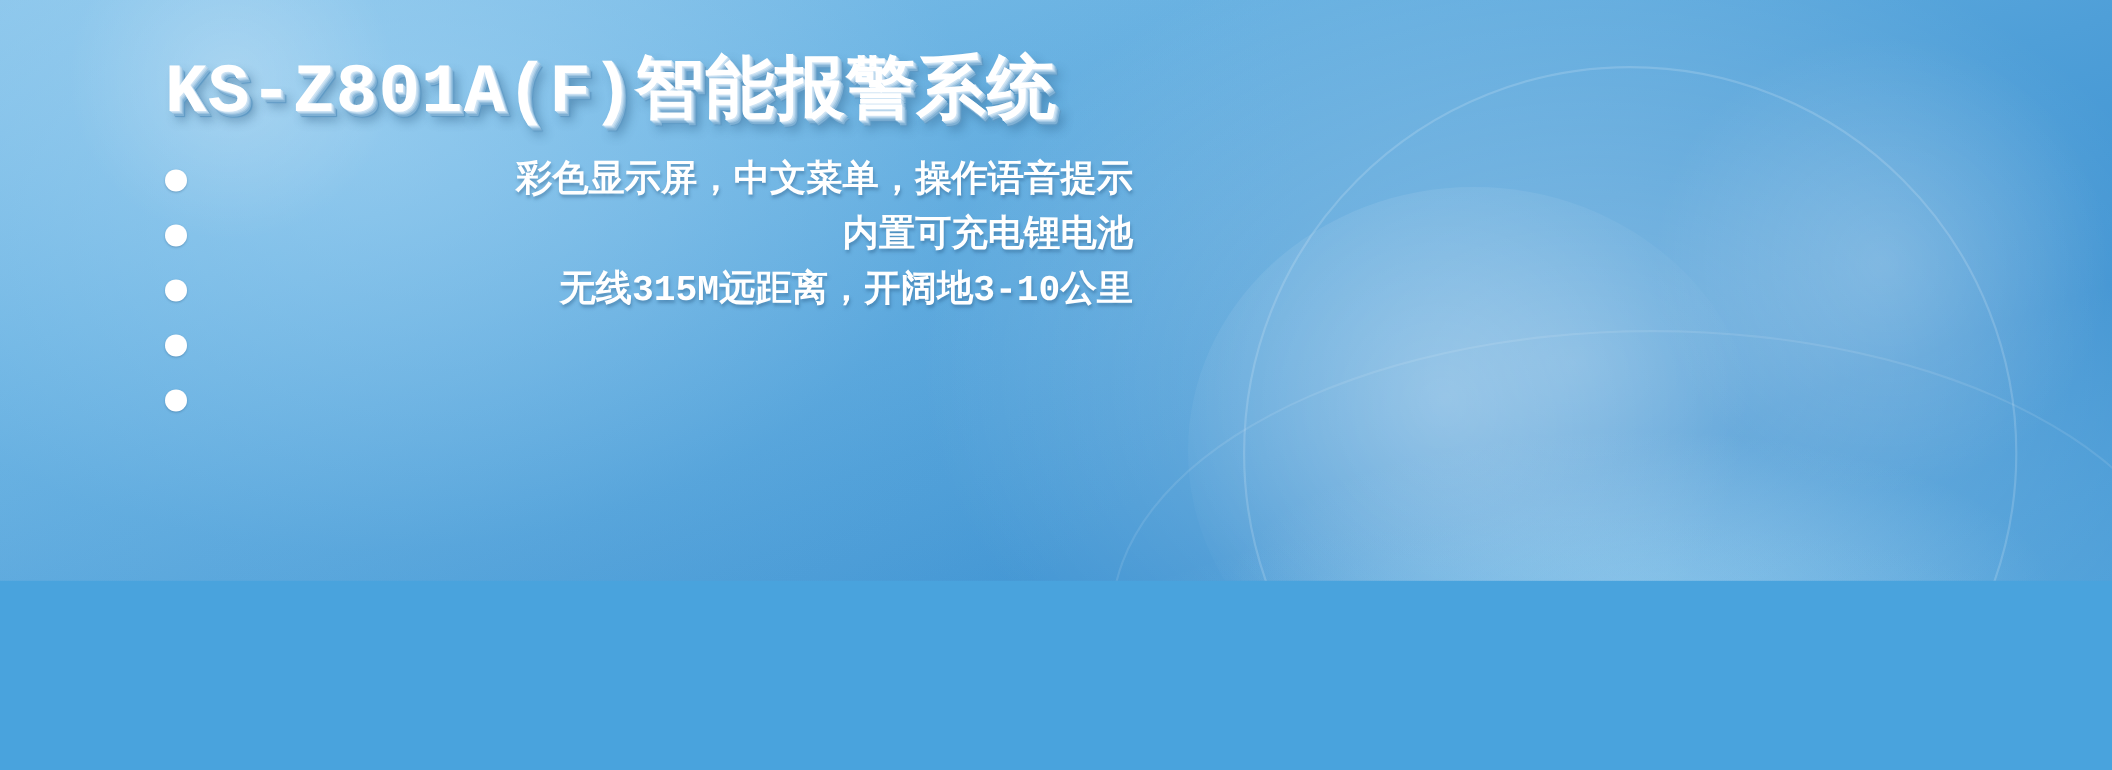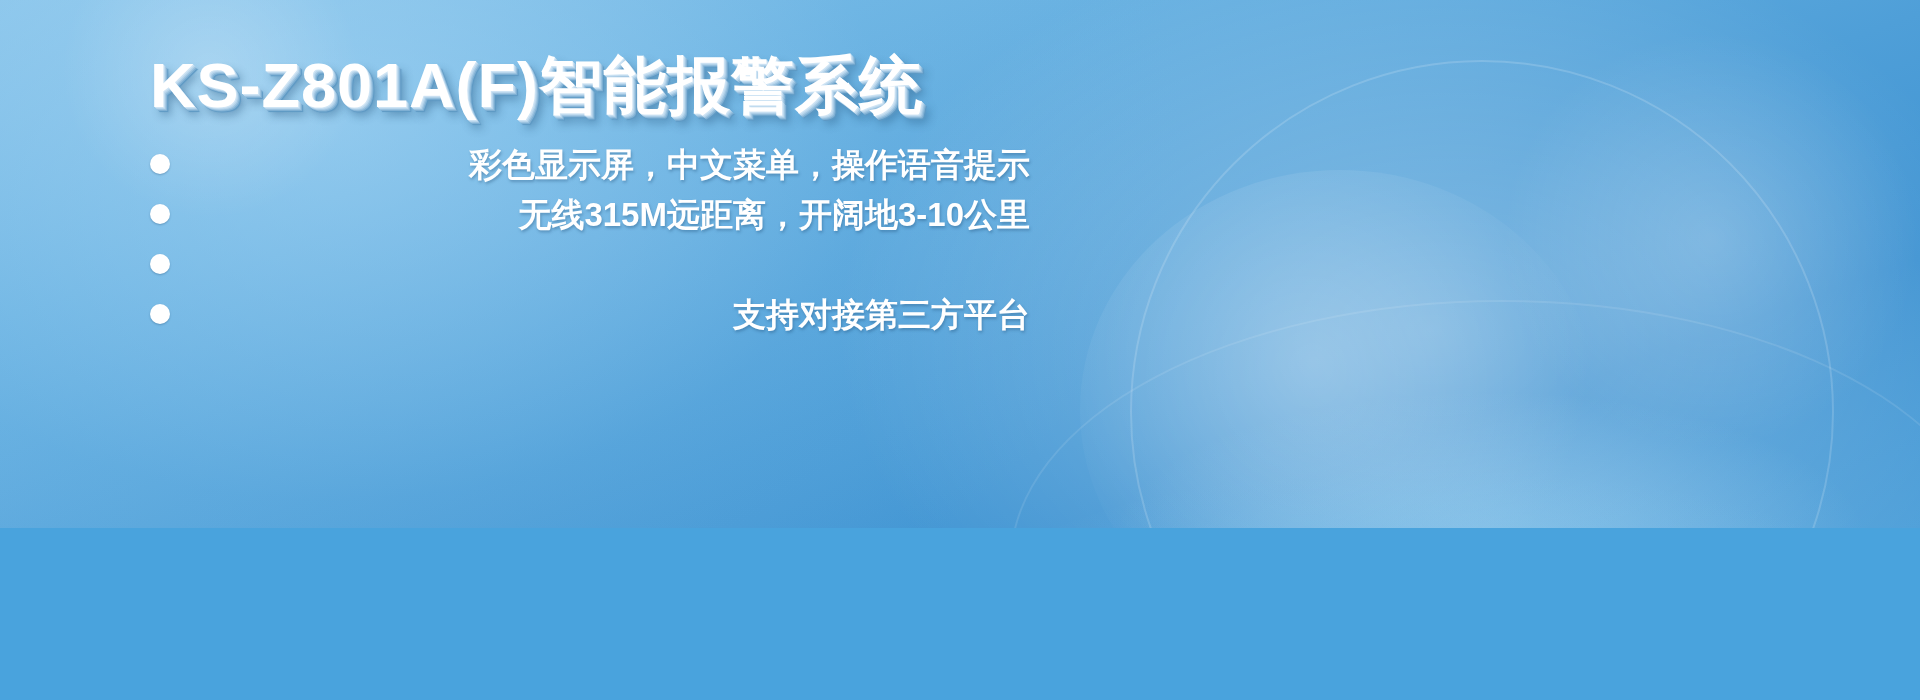--- a/index.html
+++ b/index.html
@@ -16,20 +16,21 @@
 
   .banner {
     position: relative;
     width: 1920px;
     height: 528px;
     overflow: hidden;
     background:
       radial-gradient(ellipse 900px 620px at 1430px 330px, rgba(255,255,255,0.30) 0%, rgba(255,255,255,0.13) 38%, rgba(255,255,255,0.0) 66%),
       radial-gradient(ellipse 1100px 760px at 330px 120px, rgba(168,214,244,0.55) 0%, rgba(110,180,228,0.18) 50%, rgba(70,155,215,0.0) 78%),
       linear-gradient(160deg, #8ec8ec 0%, #6fb6e4 26%, #4f9fd8 58%, #3f93d2 78%, #4fa0d9 100%);
+    font-family: Liberation Mono, monospace;
   }
 
   
   .blob {
     position: absolute;
     border-radius: 50%;
     pointer-events: none;
   }
   .blob-a {
     width: 520px; height: 480px;
@@ -145,28 +146,31 @@
   <div class="copy">
     <h1 class="headline">KS-Z801A(F)智能报警系统</h1>
 
     <ul class="features">
       <li class="feature">
         <span class="bullet"></span>
         <span class="feature-text">彩色显示屏，中文菜单，操作语音提示</span>
       </li>
       <li class="feature">
         <span class="bullet"></span>
+        <span class="feature-text">内置可充电锂电池</span>
+      </li>
+      <li class="feature">
+        <span class="bullet"></span>
         <span class="feature-text">无线315M远距离，开阔地3-10公里</span>
       </li>
       <li class="feature">
         <span class="bullet"></span>
       </li>
       <li class="feature">
         <span class="bullet"></span>
-        <span class="feature-text">支持对接第三方平台</span>
       </li>
     </ul>
   </div>
 
   <div class="device">
     
 
     
     
 

